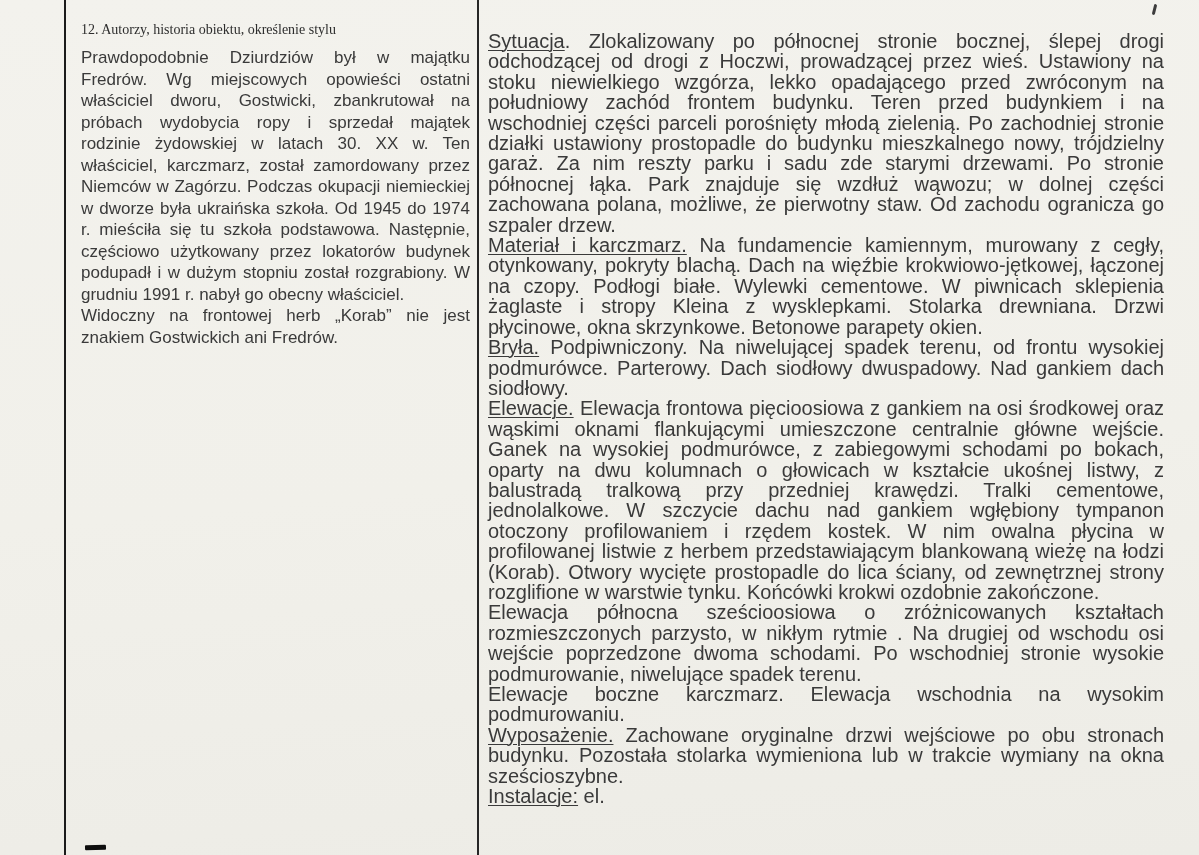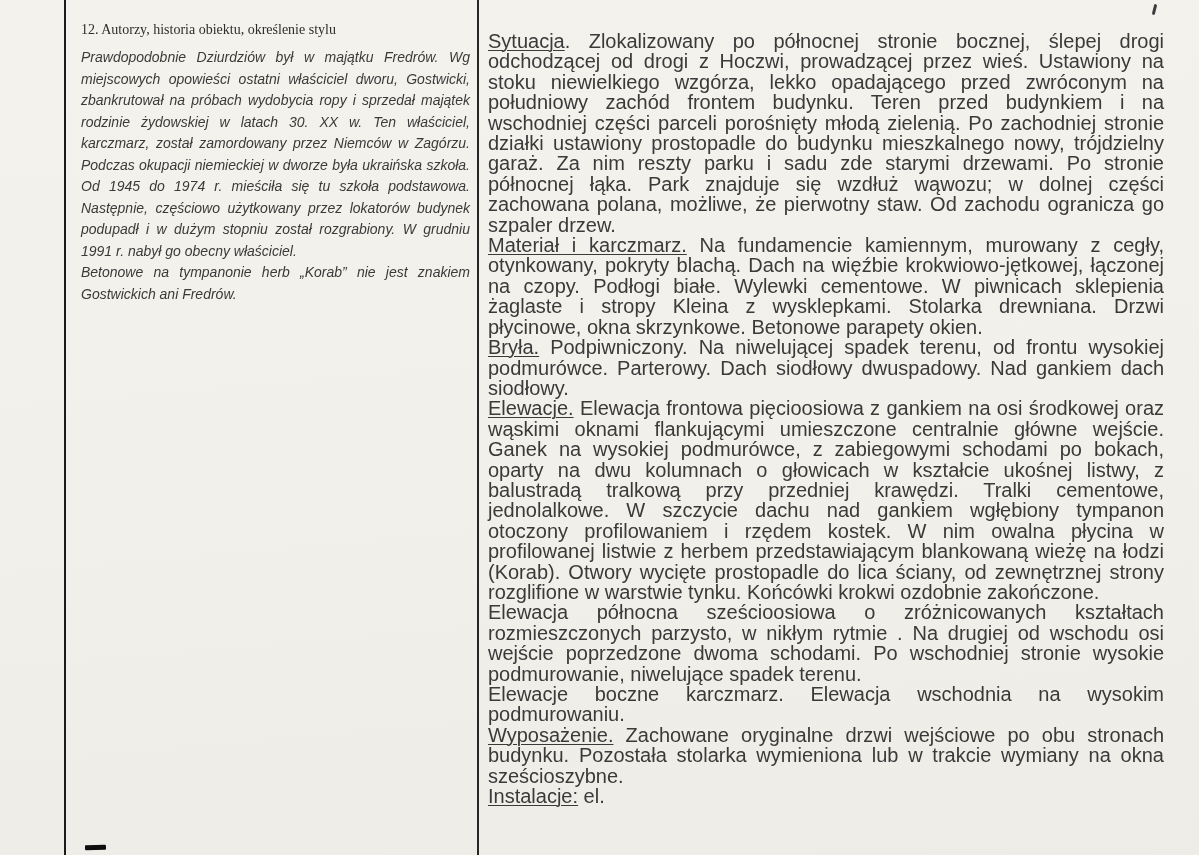--- a/index.html
+++ b/index.html
@@ -34,23 +34,22 @@
     font-family: "Liberation Serif", serif;
     font-size: 14px;
     color: #2d2d2d;
     white-space: nowrap;
   }
   .col-body {
     margin-top: 9px;
     color: #3a3a3a;
   }
   .col-left .col-body {
-    font-size: 14px;
+    font-size: 17px;
     line-height: 21.5px;
-    font-style: italic;
   }
   .col-right .col-body {
     font-size: 20px;
     line-height: 20.4px;
   }
   .para {
     margin: 0;
     text-align: justify;
   }
   .lead {
@@ -80,21 +79,21 @@
 
 <div class="page">
 
   <div class="rule-left"></div>
   <div class="divider"></div>
 
   <div class="col col-left">
     <div class="col-header">12. Autorzy, historia obiektu, określenie stylu</div>
     <div class="col-body">
         <p class="para">Prawdopodobnie Dziurdziów był w majątku Fredrów. Wg miejscowych opowieści ostatni właściciel dworu, Gostwicki, zbankrutował na próbach wydobycia ropy i sprzedał majątek rodzinie żydowskiej w latach 30. XX w. Ten właściciel, karczmarz, został zamordowany przez Niemców w Zagórzu. Podczas okupacji niemieckiej w dworze była ukraińska szkoła. Od 1945 do 1974 r. mieściła się tu szkoła podstawowa. Następnie, częściowo użytkowany przez lokatorów budynek podupadł i w dużym stopniu został rozgrabiony. W grudniu 1991 r. nabył go obecny właściciel.</p>
-        <p class="para">Betonowe na tympanonie herb „Korab” nie jest znakiem Gostwickich ani Fredrów.</p>
+        <p class="para">Widoczny na frontowej herb „Korab” nie jest znakiem Gostwickich ani Fredrów.</p>
       </div>
   </div>
 
   <div class="col col-right">
     <div class="col-body">
         <p class="para"><span class="lead">Sytuacja</span>. Zlokalizowany po północnej stronie bocznej, ślepej drogi odchodzącej od drogi z Hoczwi, prowadzącej przez wieś. Ustawiony na stoku niewielkiego wzgórza, lekko opadającego przed zwróconym na południowy zachód frontem budynku. Teren przed budynkiem i na wschodniej części parceli porośnięty młodą zielenią. Po zachodniej stronie działki ustawiony prostopadle do budynku mieszkalnego nowy, trójdzielny garaż. Za nim reszty parku i sadu zde starymi drzewami. Po stronie północnej łąka. Park znajduje się wzdłuż wąwozu; w dolnej części zachowana polana, możliwe, że pierwotny staw. Od zachodu ogranicza go szpaler drzew.</p>
         <p class="para"><span class="lead">Materiał i karczmarz.</span> Na fundamencie kamiennym, murowany z cegły, otynkowany, pokryty blachą. Dach na więźbie krokwiowo-jętkowej, łączonej na czopy. Podłogi białe. Wylewki cementowe. W piwnicach sklepienia żaglaste i stropy Kleina z wysklepkami. Stolarka drewniana. Drzwi płycinowe, okna skrzynkowe. Betonowe parapety okien.</p>
         <p class="para"><span class="lead">Bryła.</span> Podpiwniczony. Na niwelującej spadek terenu, od frontu wysokiej podmurówce. Parterowy. Dach siodłowy dwuspadowy. Nad gankiem dach siodłowy.</p>
         <p class="para"><span class="lead">Elewacje.</span> Elewacja frontowa pięcioosiowa z gankiem na osi środkowej oraz wąskimi oknami flankującymi umieszczone centralnie główne wejście. Ganek na wysokiej podmurówce, z zabiegowymi schodami po bokach, oparty na dwu kolumnach o głowicach w kształcie ukośnej listwy, z balustradą tralkową przy przedniej krawędzi. Tralki cementowe, jednolalkowe. W szczycie dachu nad gankiem wgłębiony tympanon otoczony profilowaniem i rzędem kostek. W nim owalna płycina w profilowanej listwie z herbem przedstawiającym blankowaną wieżę na łodzi (Korab). Otwory wycięte prostopadle do lica ściany, od zewnętrznej strony rozglifione w warstwie tynku. Końcówki krokwi ozdobnie zakończone.</p>
         <p class="para">Elewacja północna sześcioosiowa o zróżnicowanych kształtach rozmieszczonych parzysto, w nikłym rytmie . Na drugiej od wschodu osi wejście poprzedzone dwoma schodami. Po wschodniej stronie wysokie podmurowanie, niwelujące spadek terenu.</p>

